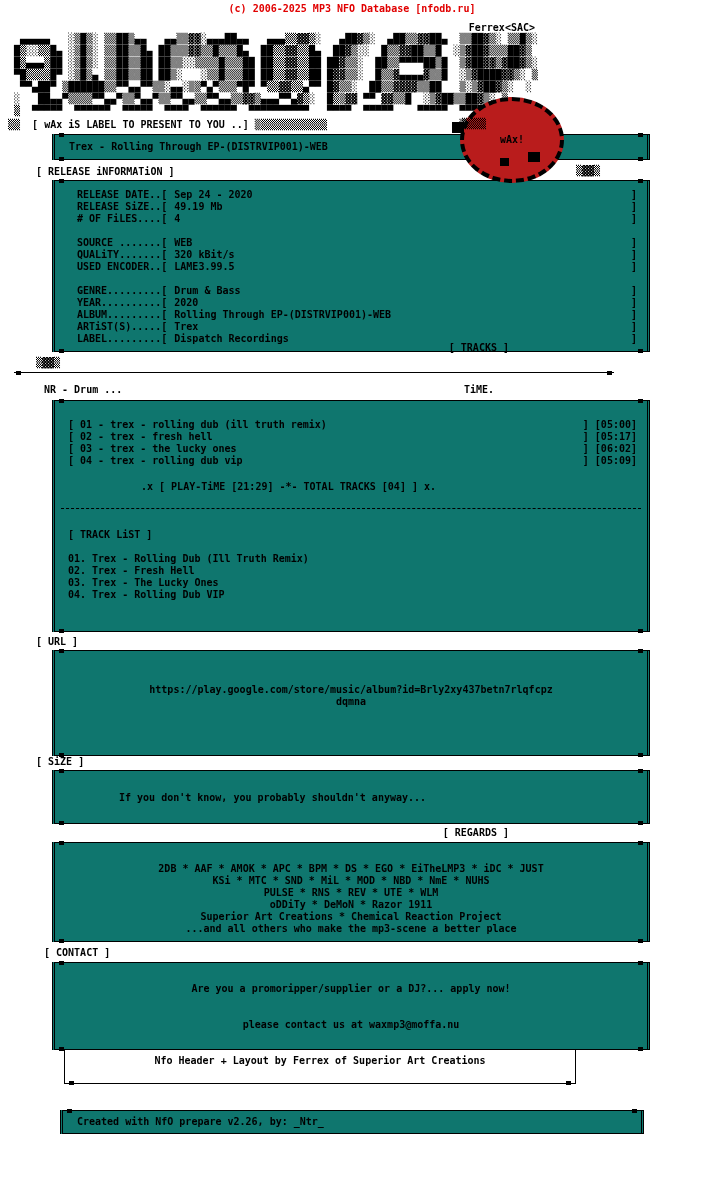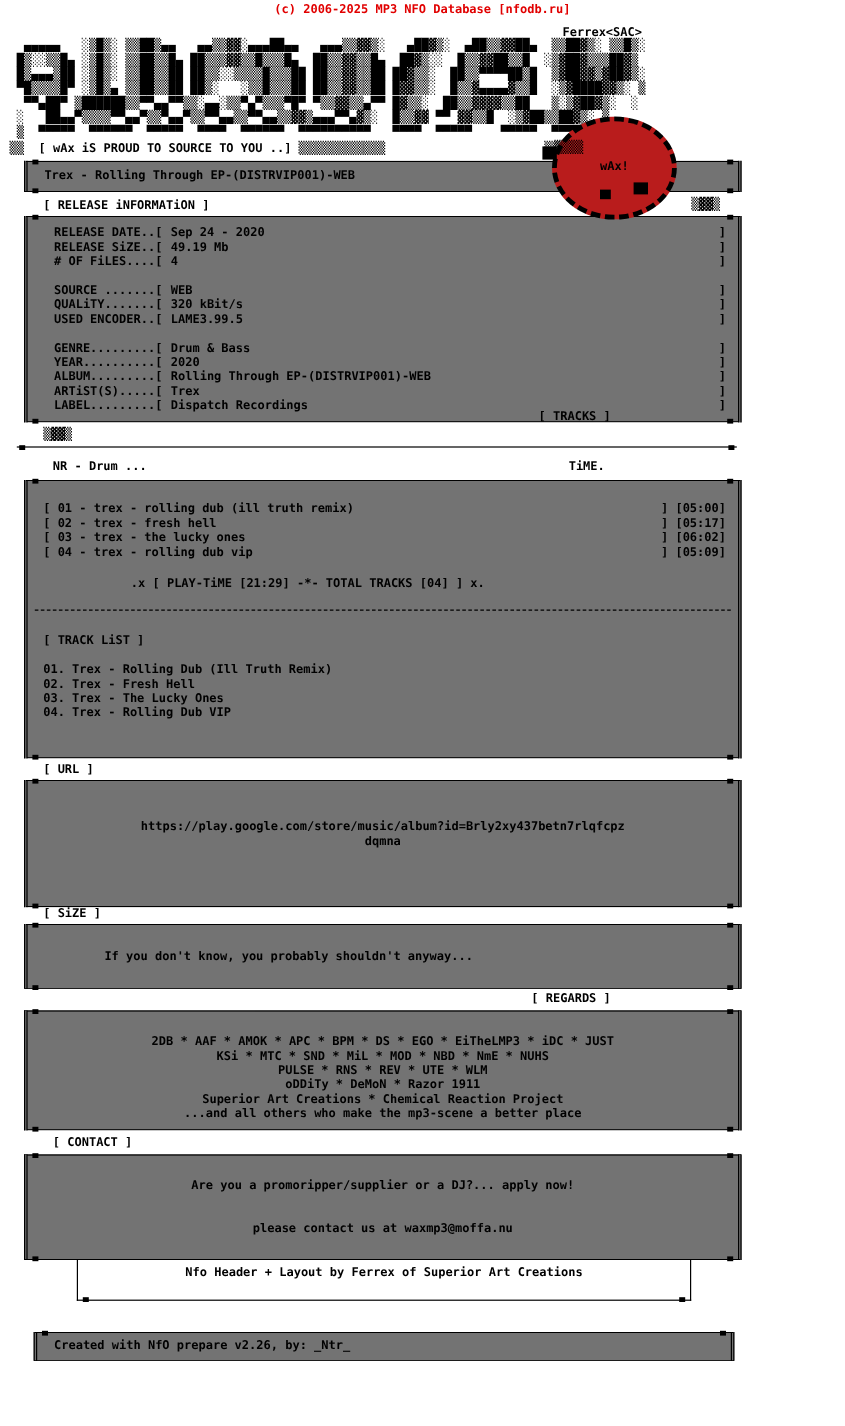--- a/index.html
+++ b/index.html
@@ -6,23 +6,23 @@
   body{width:704px;height:1188px;overflow:hidden;
        font-family:"DejaVu Sans Mono",monospace;
        font-weight:bold;color:#000;}
   #stage{position:relative;width:615px;height:1188px;background:#fff;
          font-size:10px;line-height:12px;}
   .ln{position:absolute;white-space:pre;height:12px;line-height:12px;}
   .center{width:704px;text-align:center;}
   pre.art{position:absolute;margin:0;font:inherit;white-space:pre;
           font-weight:normal;letter-spacing:0;}
   
-  .bx{position:absolute;box-sizing:border-box;background:#737373;
+  .bx{position:absolute;box-sizing:border-box;background:#0f766e;
       border-top:1px solid #000;border-bottom:1px solid #000;
-      border-left:3px double #000;border-right:3px double #000;}
+      border-left:3px double #000;border-right:3px double #000;margin-left:32px;}
   .bx::before,.bx::after{content:"";position:absolute;top:-2px;width:5px;height:4px;background:#000;}
   .bx::before{left:4px}.bx::after{right:4px}
   .bd{position:absolute;inset:0;pointer-events:none;}
   .bd::before,.bd::after{content:"";position:absolute;bottom:-2px;width:5px;height:4px;background:#000;}
   .bd::before{left:4px}.bd::after{right:4px}
   .hr{position:absolute;height:0;border-top:1px solid #000;}
   .hr::before,.hr::after{content:"";position:absolute;top:-2px;width:5px;height:4px;background:#000;}
   .hr::before{left:2px}.hr::after{right:2px}
   .row{display:flex;justify-content:space-between;height:12px;line-height:12px;white-space:pre;}
   .sp{height:12px;}
@@ -46,21 +46,21 @@
   <div class="ln" style="top:22px;right:80px;text-align:center;">Ferrex&lt;SAC&gt;</div>
 
   <pre class="art" style="left:8px;top:33px;">  ▄▄▄▄▄   ░▒█▒░ ▒▒██▒▄▄   ▄▄▒▒▓▓░▄▄▄██▄▄   ▄▄▄▒▒▓▓▒░   ▄██▓▒░  ▄██▒▒▓▓██▄  ▒▒██▓▒░ ▒▒█▒░
  █▒░░▒▒█▄ ░▒█▒░ ▒▒██▒▒█▄ ██▒▒▒▓▓▒▒█▒▒▒█▄  ██▒▒▓▓▒▒█▄  ██▓▒░░  █▒▒▓▓██▒▒█  ░▒▓██▓▒▒▒██▓▒
  █▒▄▄▄▒██ ░▒█▒░ ▒▒██▒▒██ ██▒▒░░▒▒▒▒█▒▒▒██ ██▒▒▓▓▒▒██ ██▓▒▒░  ██▒▒▀▀▀▀██▒█  ▒▓██▓▓▒▓██▓▒░
  ▀█▒▒▒▒█▀ ░▒█▒▄ ▒▒██▒▒██ ██▒░   ░▒▒█▒▒▒██ ██▒▒▓▓▒▒██ █▓▓▒▒░  █▒▒▓▄▄▄▄▓▒▒█  ░▒▓████▓▓▒░ ▒
   ▀▀▄██▀ ▒██████▒▒▀▀▄▄▀▀▒▒░▄▄░▒▒▀▄▀▒▒▒▀█▀ ▀▒▒▓▓▒▒▄▀▀ █▓▒▒░  ██▒▒▓▓▓▓▒▒██   ▒░▒▓██▓▒░  ░
  ░   ██▄▄▀▒▒▒▒▀▀▄▄▀▒▒▀▄▄▀▒▒▀▀▄▄▒▒▀▀▄▄▒▒▓▓▒▄▄▄▀▀▄▓▒░  █▒▒▓▓ ▀▀ ▓▓▒▒█  ░▒▓██▒▒██▓▒░ ▒
  ▒  ▀▀▀▀▀  ▀▀▀▀▀▀  ▀▀▀▀▀  ▀▀▀▀  ▀▀▀▀▀▀  ▀▀▀▀▀▀▀▀▀▀   ▀▀▀▀  ▀▀▀▀▀    ▀▀▀▀▀  ▀▀▀▀▀  ▀▀▀▀ ░</pre>
 
-  <div class="ln" style="left:8px;top:119px;"><span>▒▒  </span><span>[ wAx iS PROUD TO SOURCE TO YOU ..]</span><span> ▒▒▒▒▒▒▒▒▒▒▒▒                      ▒▒▒▒▒   ▒▒▒▒ ▒</span></div>
+  <div class="ln" style="left:8px;top:119px;"><span>▒▒  </span><span>[ wAx iS LABEL TO PRESENT TO YOU ..]</span><span> ▒▒▒▒▒▒▒▒▒▒▒▒                      ▒▒▒▒▒   ▒▒▒▒ ▒</span></div>
 
   <div class="bx" style="left:20px;top:134px;width:598px;height:26px;">
     <i class="bd"></i>
     <div style="padding:6px 0 0 14px;white-space:pre;">Trex - Rolling Through EP-(DISTRVIP001)-WEB</div>
   </div>
 
   <div id="wax-circle">
     <span>wAx!</span>
   </div>
   <span class="shade-in-circle">▒▒▒▒</span>
@@ -87,21 +87,21 @@
       <div class="row"><span><span>ALBUM.........[</span><span class="val">Rolling Through EP-(DISTRVIP001)-WEB</span></span><span>]</span></div>
       <div class="row"><span><span>ARTiST(S).....[</span><span class="val">Trex</span></span><span>]</span></div>
       <div class="row"><span><span>LABEL.........[</span><span class="val">Dispatch Recordings</span></span><span>]</span></div>
     </div>
   </div>
 
   <div class="ln" style="left:36px;top:357px;font-weight:normal;">▒▓▓▒</div>
   <div class="ln" style="right:106px;top:342px;">[ TRACKS ]</div>
   <div class="hr" style="left:14px;top:372px;width:600px;"></div>
   <div class="ln" style="left:44px;top:384px;">NR - Drum ...</div>
-  <div class="ln" style="right:111px;top:384px;">TiME.</div>
+  <div class="ln" style="right:121px;top:384px;">TiME.</div>
 
   <div class="bx" style="left:20px;top:400px;width:598px;height:232px;">
     <i class="bd"></i>
     <div style="margin:18px 10px 0 13px;">
       <div class="row"><span>[ 01 - trex - rolling dub (ill truth remix)</span><span>] [05:00]</span></div>
       <div class="row"><span>[ 02 - trex - fresh hell</span><span>] [05:17]</span></div>
       <div class="row"><span>[ 03 - trex - the lucky ones</span><span>] [06:02]</span></div>
       <div class="row"><span>[ 04 - trex - rolling dub vip</span><span>] [05:09]</span></div>
     </div>
     <div style="margin-top:14px;padding-left:86px;white-space:pre;">.x [ PLAY-TiME [21:29] -*- TOTAL TRACKS [04] ] x.</div>

